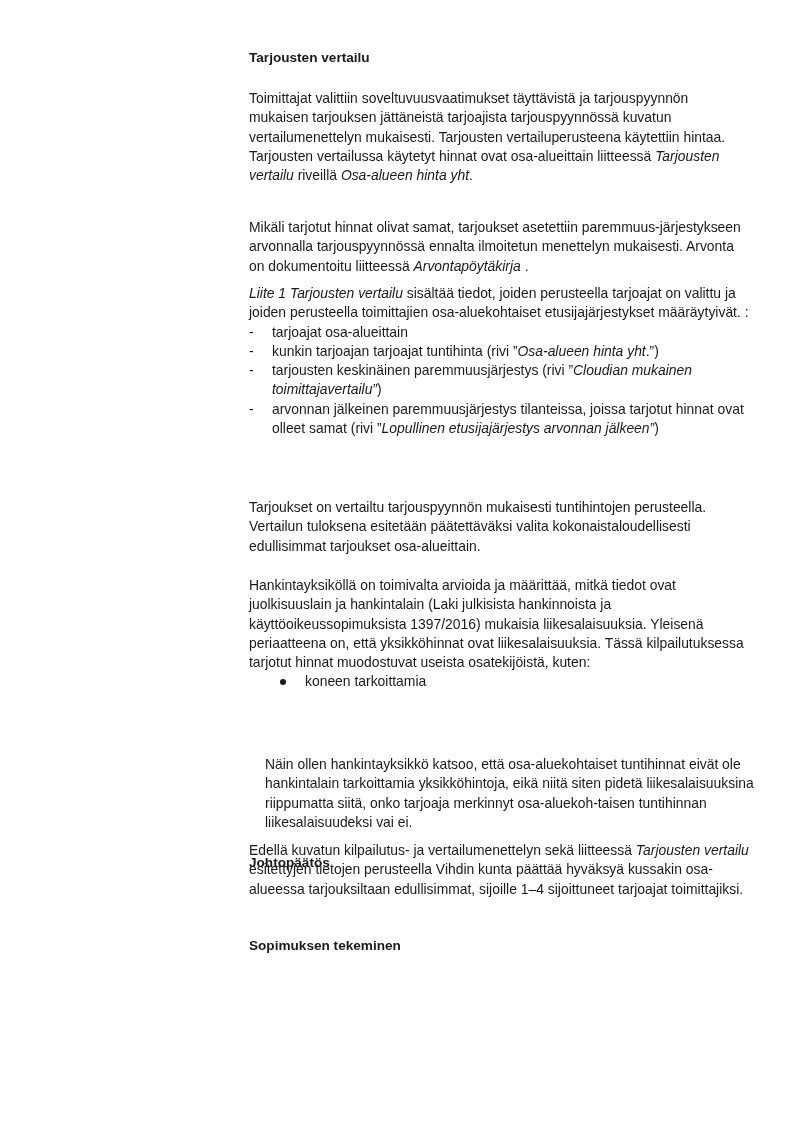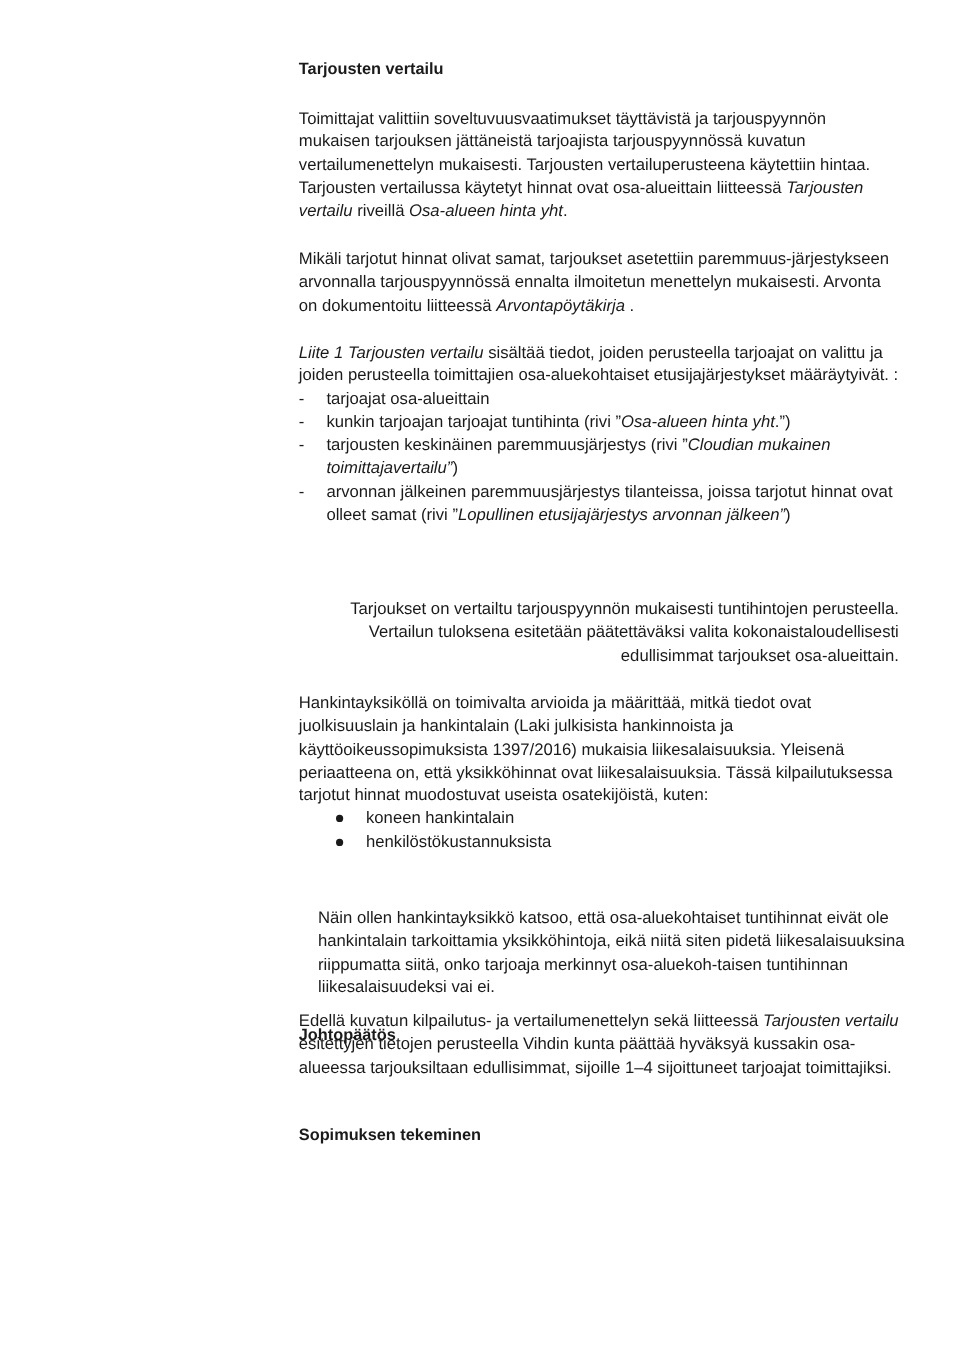--- a/index.html
+++ b/index.html
@@ -21,43 +21,42 @@
 <body>
 
 <div class="page">
 
   <div class="block heading" style="top:48px;">Tarjousten vertailu</div>
 
   <p class="block" style="top:89px;">
     <span>Toimittajat valittiin soveltuvuusvaatimukset täyttävistä ja tarjouspyynnön mukaisen tarjouksen jättäneistä tarjoajista tarjouspyynnössä kuvatun vertailumenettelyn mukaisesti. Tarjousten vertailuperusteena käytettiin hintaa. Tarjousten vertailussa käytetyt hinnat ovat osa-alueittain liitteessä </span><i>Tarjousten vertailu</i><span> riveillä </span><i>Osa-alueen hinta yht</i><span>.</span>
   </p>
 
-  <p class="block" style="top:206px;">
+  <p class="block" style="top:218px;">
     <span>Mikäli tarjotut hinnat olivat samat, tarjoukset asetettiin paremmuus-järjestykseen arvonnalla tarjouspyynnössä ennalta ilmoitetun menettelyn mukaisesti. Arvonta on dokumentoitu liitteessä </span><i>Arvontapöytäkirja</i><span> .</span>
   </p>
 
   <div class="block" style="top:284px;">
     <p>
       <i>Liite 1 Tarjousten vertailu</i><span> sisältää tiedot, joiden perusteella tarjoajat on valittu ja joiden perusteella toimittajien osa-aluekohtaiset etusijajärjestykset määräytyivät. :</span>
     </p>
     <ul class="dash-list">
       <li><span class="marker">-</span><span>tarjoajat osa-alueittain</span></li>
       <li><span class="marker">-</span><span>kunkin tarjoajan tarjoajat tuntihinta (rivi ”</span><i>Osa-alueen hinta yht</i><span>.”)</span></li>
       <li><span class="marker">-</span><span>tarjousten keskinäinen paremmuusjärjestys (rivi ”</span><i>Cloudian mukainen toimittajavertailu”</i><span>)</span></li>
       <li><span class="marker">-</span><span>arvonnan jälkeinen paremmuusjärjestys tilanteissa, joissa tarjotut hinnat ovat olleet samat (rivi ”</span><i>Lopullinen etusijajärjestys arvonnan jälkeen”</i><span>)</span></li>
     </ul>
   </div>
 
-  <p class="block" style="top:498px;text-align:right;">Tarjoukset on vertailtu tarjouspyynnön mukaisesti tuntihintojen perusteella. Vertailun tuloksena esitetään päätettäväksi valita kokonaistaloudellisesti edullisimmat tarjoukset osa-alueittain.</p>
+  <p class="block" style="top:498px;">Tarjoukset on vertailtu tarjouspyynnön mukaisesti tuntihintojen perusteella. Vertailun tuloksena esitetään päätettäväksi valita kokonaistaloudellisesti edullisimmat tarjoukset osa-alueittain.</p>
 
   <div class="block" style="top:576px;">
     <p>Hankintayksiköllä on toimivalta arvioida ja määrittää, mitkä tiedot ovat juolkisuuslain ja hankintalain (Laki julkisista hankinnoista ja käyttöoikeussopimuksista 1397/2016) mukaisia liikesalaisuuksia. Yleisenä periaatteena on, että yksikköhinnat ovat liikesalaisuuksia. Tässä kilpailutuksessa tarjotut hinnat muodostuvat useista osatekijöistä, kuten:</p>
     <ul class="bullet-list">
-      <li><span class="dot"></span><span>koneen hankintalain</span></li>
-      <li><span class="dot"></span><span>henkilöstökustannuksista</span></li>
+      <li><span class="dot"></span><span>koneen tarkoittamia</span></li>
     </ul>
   </div>
 
   <p class="block" style="top:755px;margin-left:16px;">Näin ollen hankintayksikkö katsoo, että osa-aluekohtaiset tuntihinnat eivät ole hankintalain tarkoittamia yksikköhintoja, eikä niitä siten pidetä liikesalaisuuksina riippumatta siitä, onko tarjoaja merkinnyt osa-aluekoh-taisen tuntihinnan liikesalaisuudeksi vai ei.</p>
 
   <div class="block heading" style="top:853px;">Johtopäätös</div>
 
   <p class="block" style="top:841px;">
     <span>Edellä kuvatun kilpailutus- ja vertailumenettelyn sekä liitteessä </span><i>Tarjousten vertailu</i><span> esitettyjen tietojen perusteella Vihdin kunta päättää hyväksyä kussakin osa-alueessa tarjouksiltaan edullisimmat, sijoille 1–4 sijoittuneet tarjoajat toimittajiksi.</span>
   </p>

